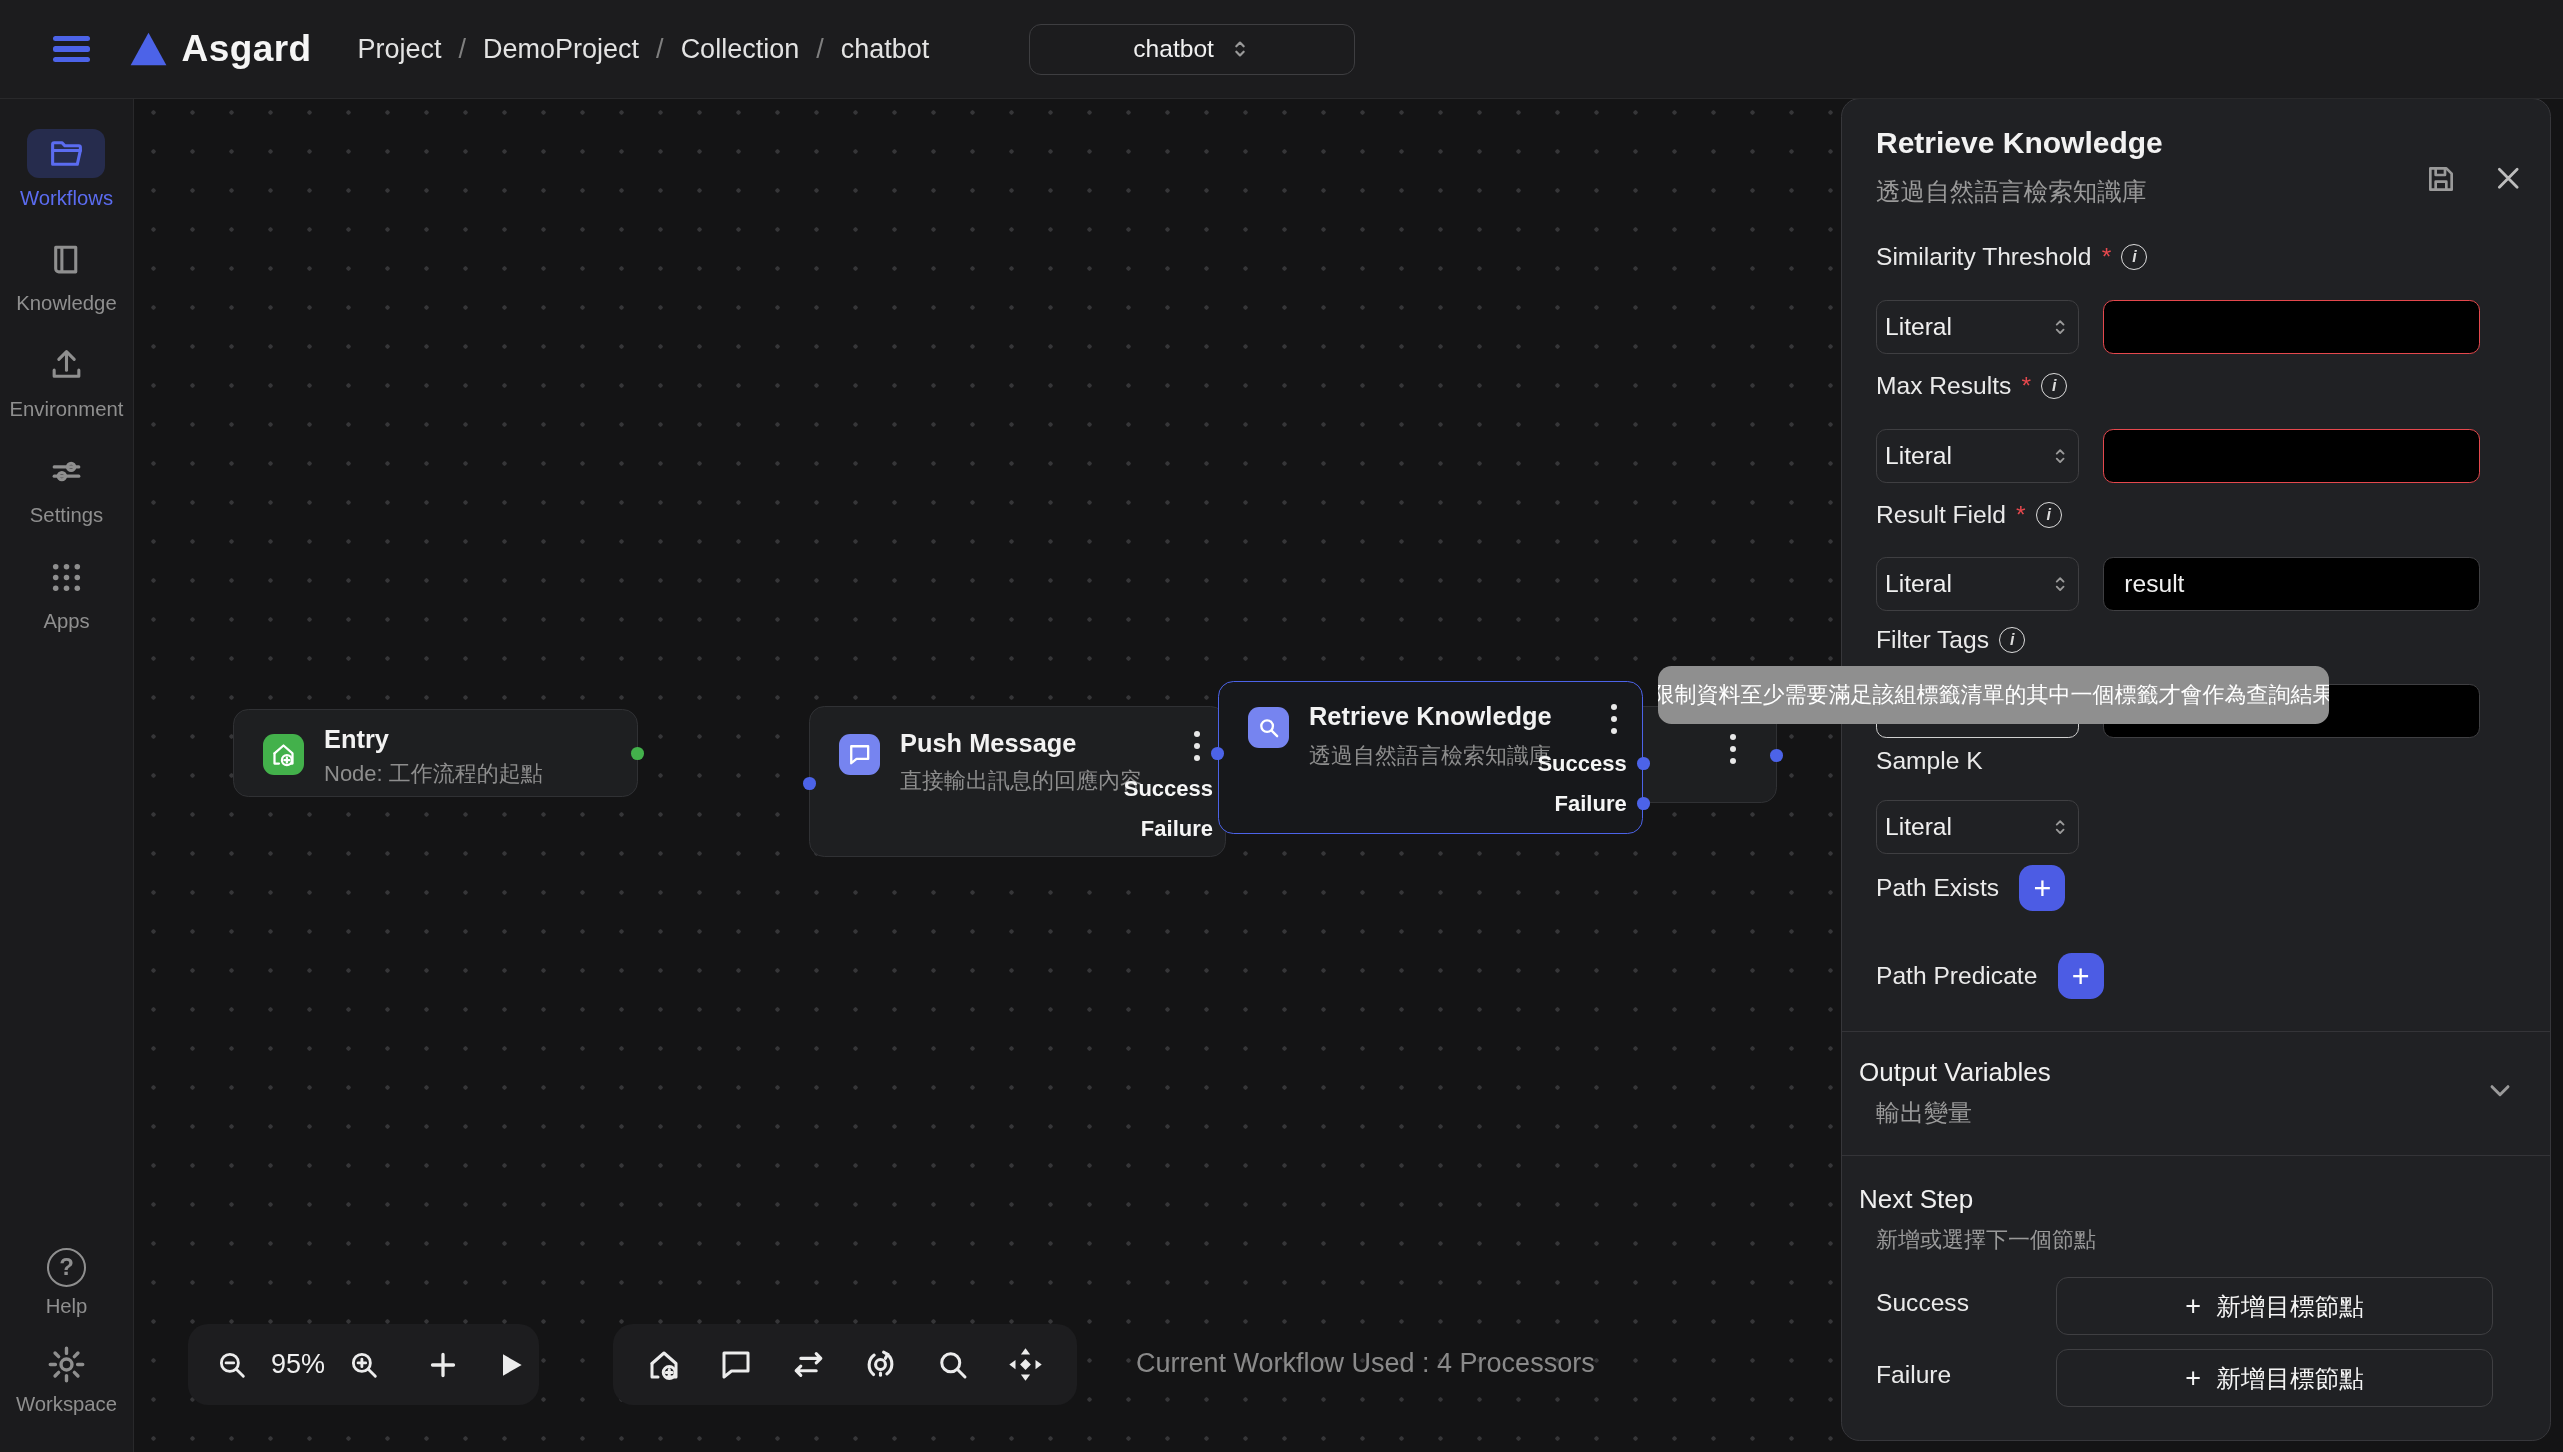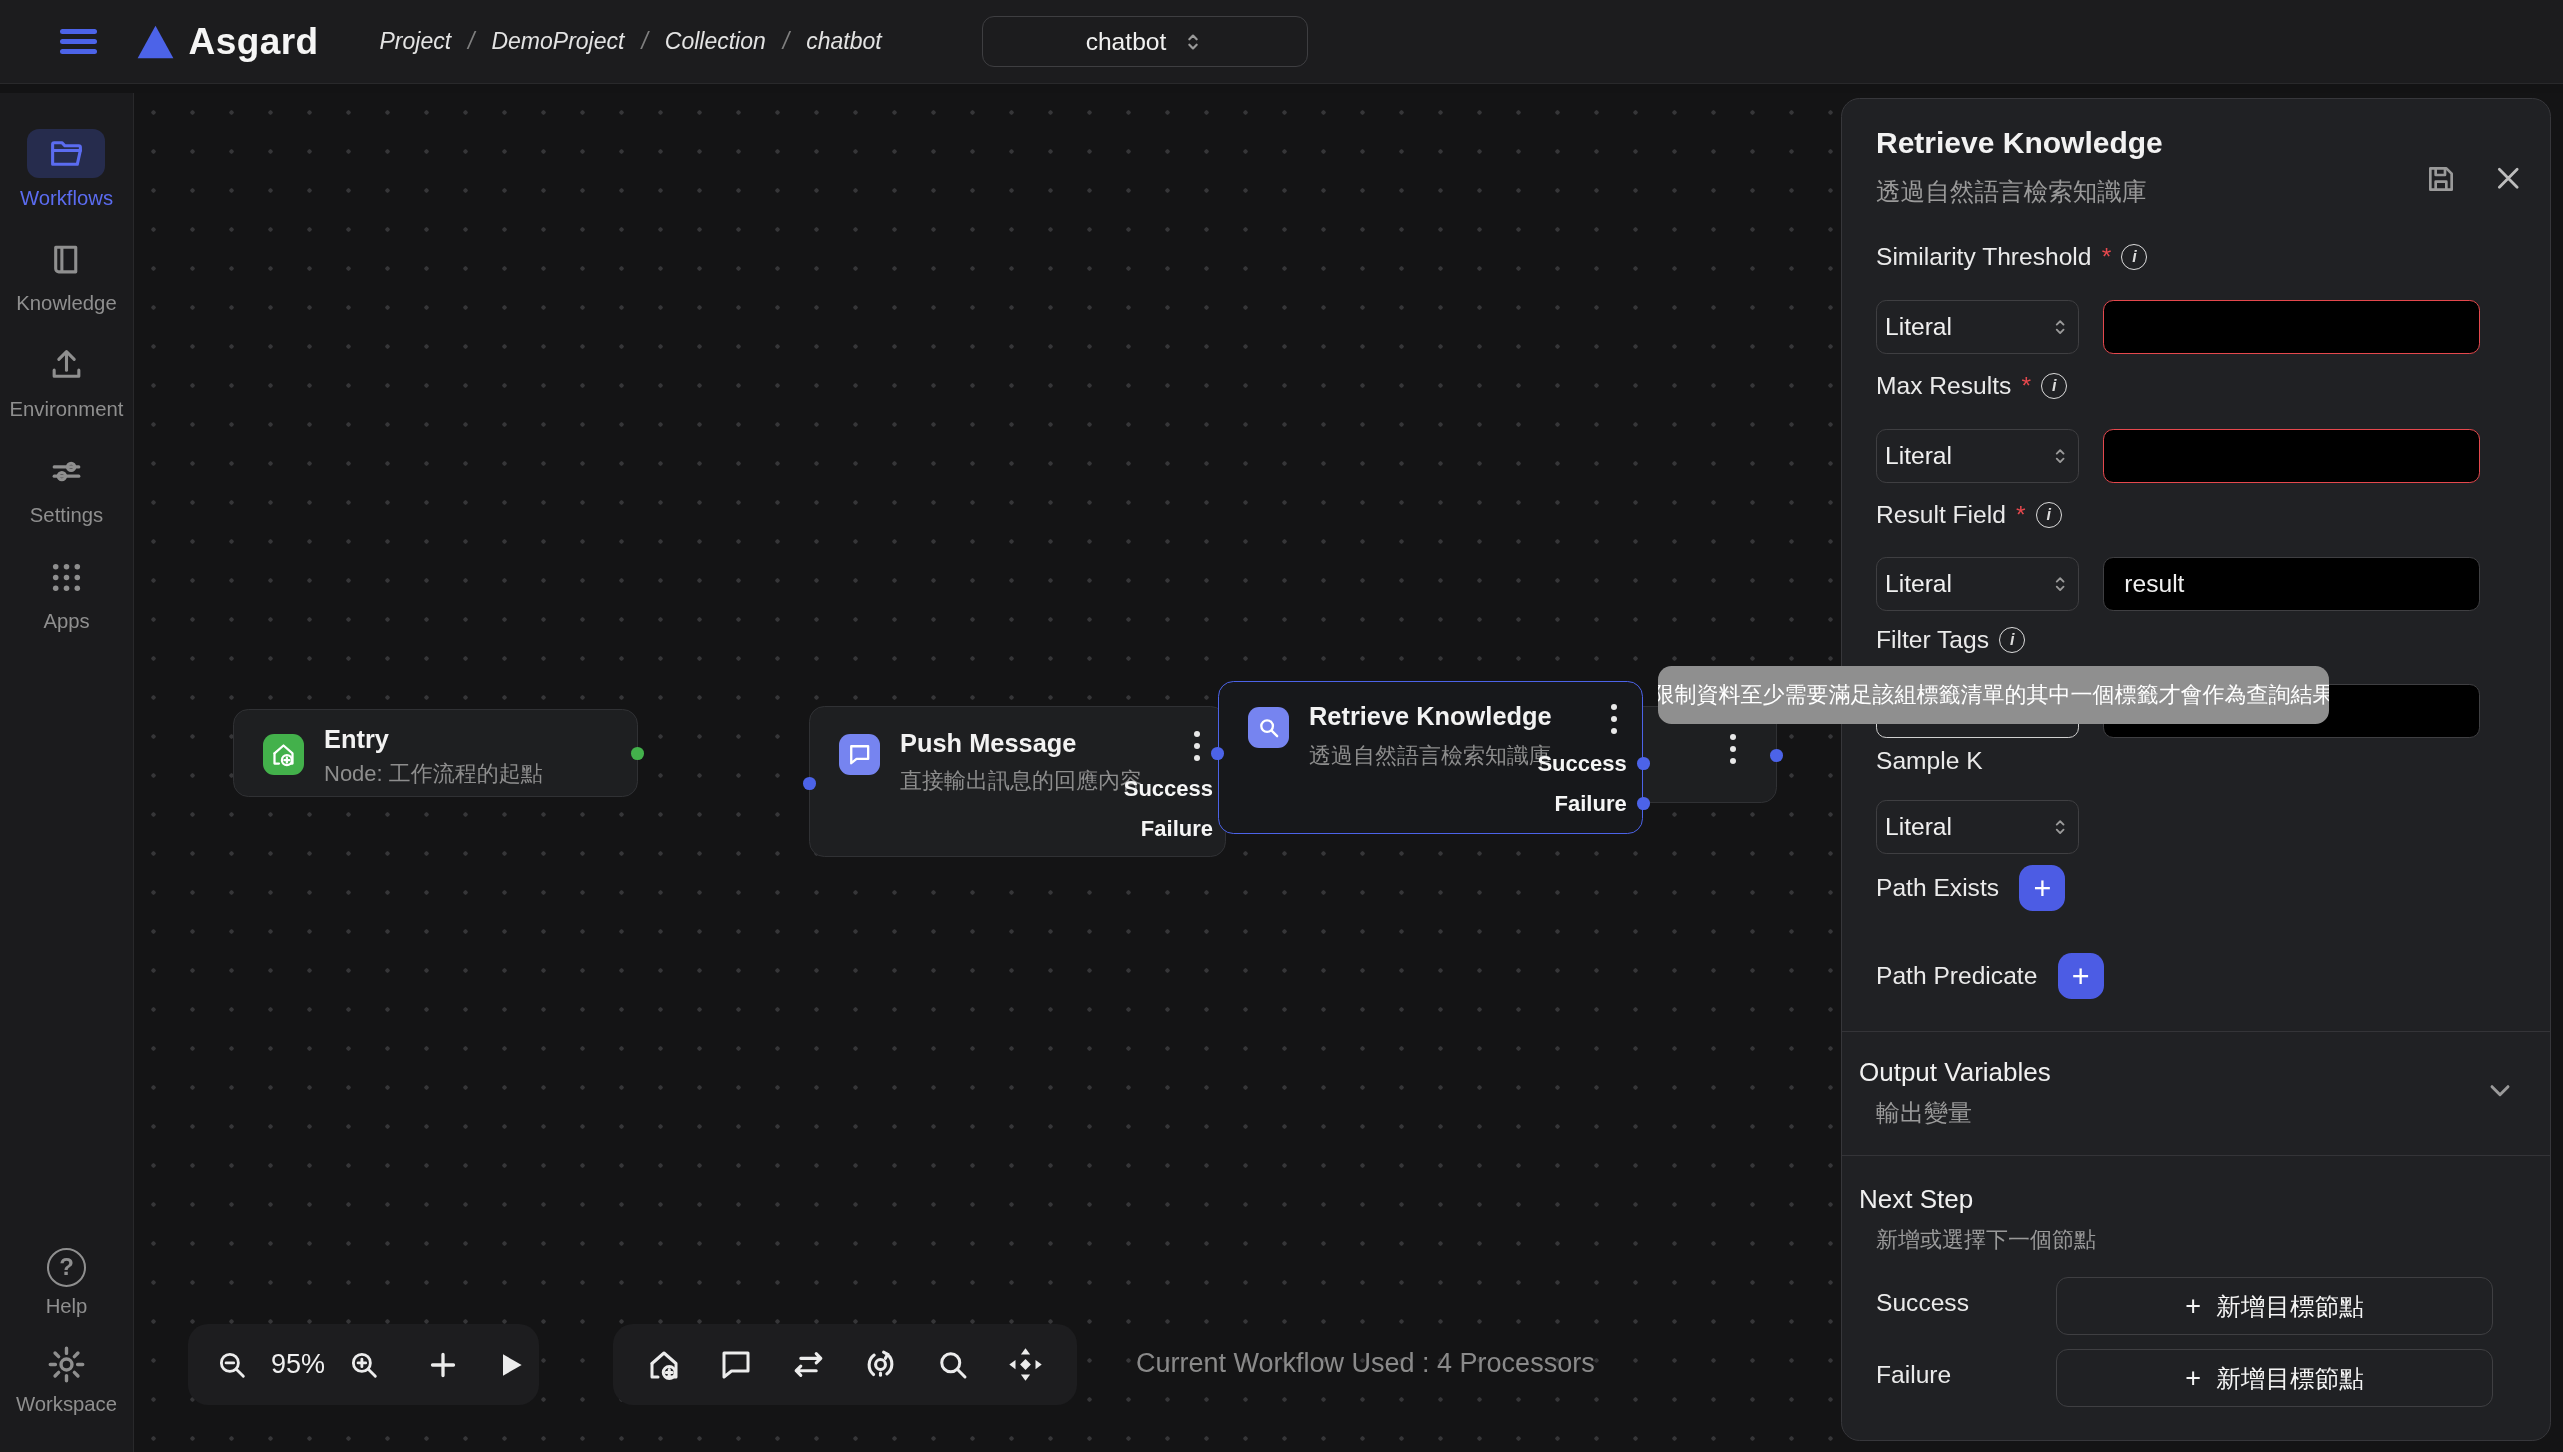--- a/index.html
+++ b/index.html
@@ -1,27 +1,27 @@
 <!DOCTYPE html>
 <html style="font-size:13.6px"><head>
 <meta charset="utf-8">
 <style>
   * { margin:0; padding:0; box-sizing:border-box; }
   html,body { width:2563px; height:1453px; overflow:hidden; }
   body { position:relative; background:#131314; font-family:"Liberation Sans","DejaVu Sans",sans-serif; color:#e8e8e8; }
   svg { display:block; }
 
   
-  #navbar { position:absolute; top:0; left:0; width:100%; height:84px; background:#1c1c1e;
-            border-bottom:0.8px solid #29292b; display:flex; align-items:center; z-index:10;padding-left:7px; }
+  #navbar { position:absolute; top:0; left:0; width:100%; height:99px; background:#1c1c1e;
+            border-bottom:0.8px solid #29292b; display:flex; align-items:center; z-index:10; }
   .hamburger { margin-left:53px; width:37px; cursor:pointer; }
   .hamburger div { height:5.1px; background:#4c63e8; border-radius:2.5px; margin:5.1px 0; }
   .brand { display:flex; align-items:center; gap:13.6px; margin-left:39px; }
   .brand-name { font-size:37px; font-weight:700; color:#f5f5f5; letter-spacing:0.4px; }
-  .breadcrumb { display:flex; align-items:center; gap:17px; margin-left:61px; font-size:23px; color:#e3e3e3;font-style:italic; }
+  .breadcrumb { display:flex; align-items:center; gap:17px; margin-left:46px; font-size:27px; color:#e3e3e3; }
   .breadcrumb .sep { color:#7f7f7f; }
   .breadcrumb .crumb { cursor:pointer; }
   .wf-select { margin-left:100px; width:326px; height:51px; border:1.7px solid #3e3e41; border-radius:12px;
                display:flex; align-items:center; justify-content:center; gap:15.3px; font-size:24.6px; color:#f0f0f0; cursor:pointer; }
   .nav-right { margin-left:auto; margin-right:44px; display:flex; align-items:center; gap:20.3px; }
   .account-name { font-size:26px; color:#9a9a9a; }
 
   
   #sidebar { position:absolute; top:93px; left:0; width:134px; bottom:0; background:#1b1b1d;
              border-right:0.8px solid #29292b; display:flex; flex-direction:column; align-items:center;

